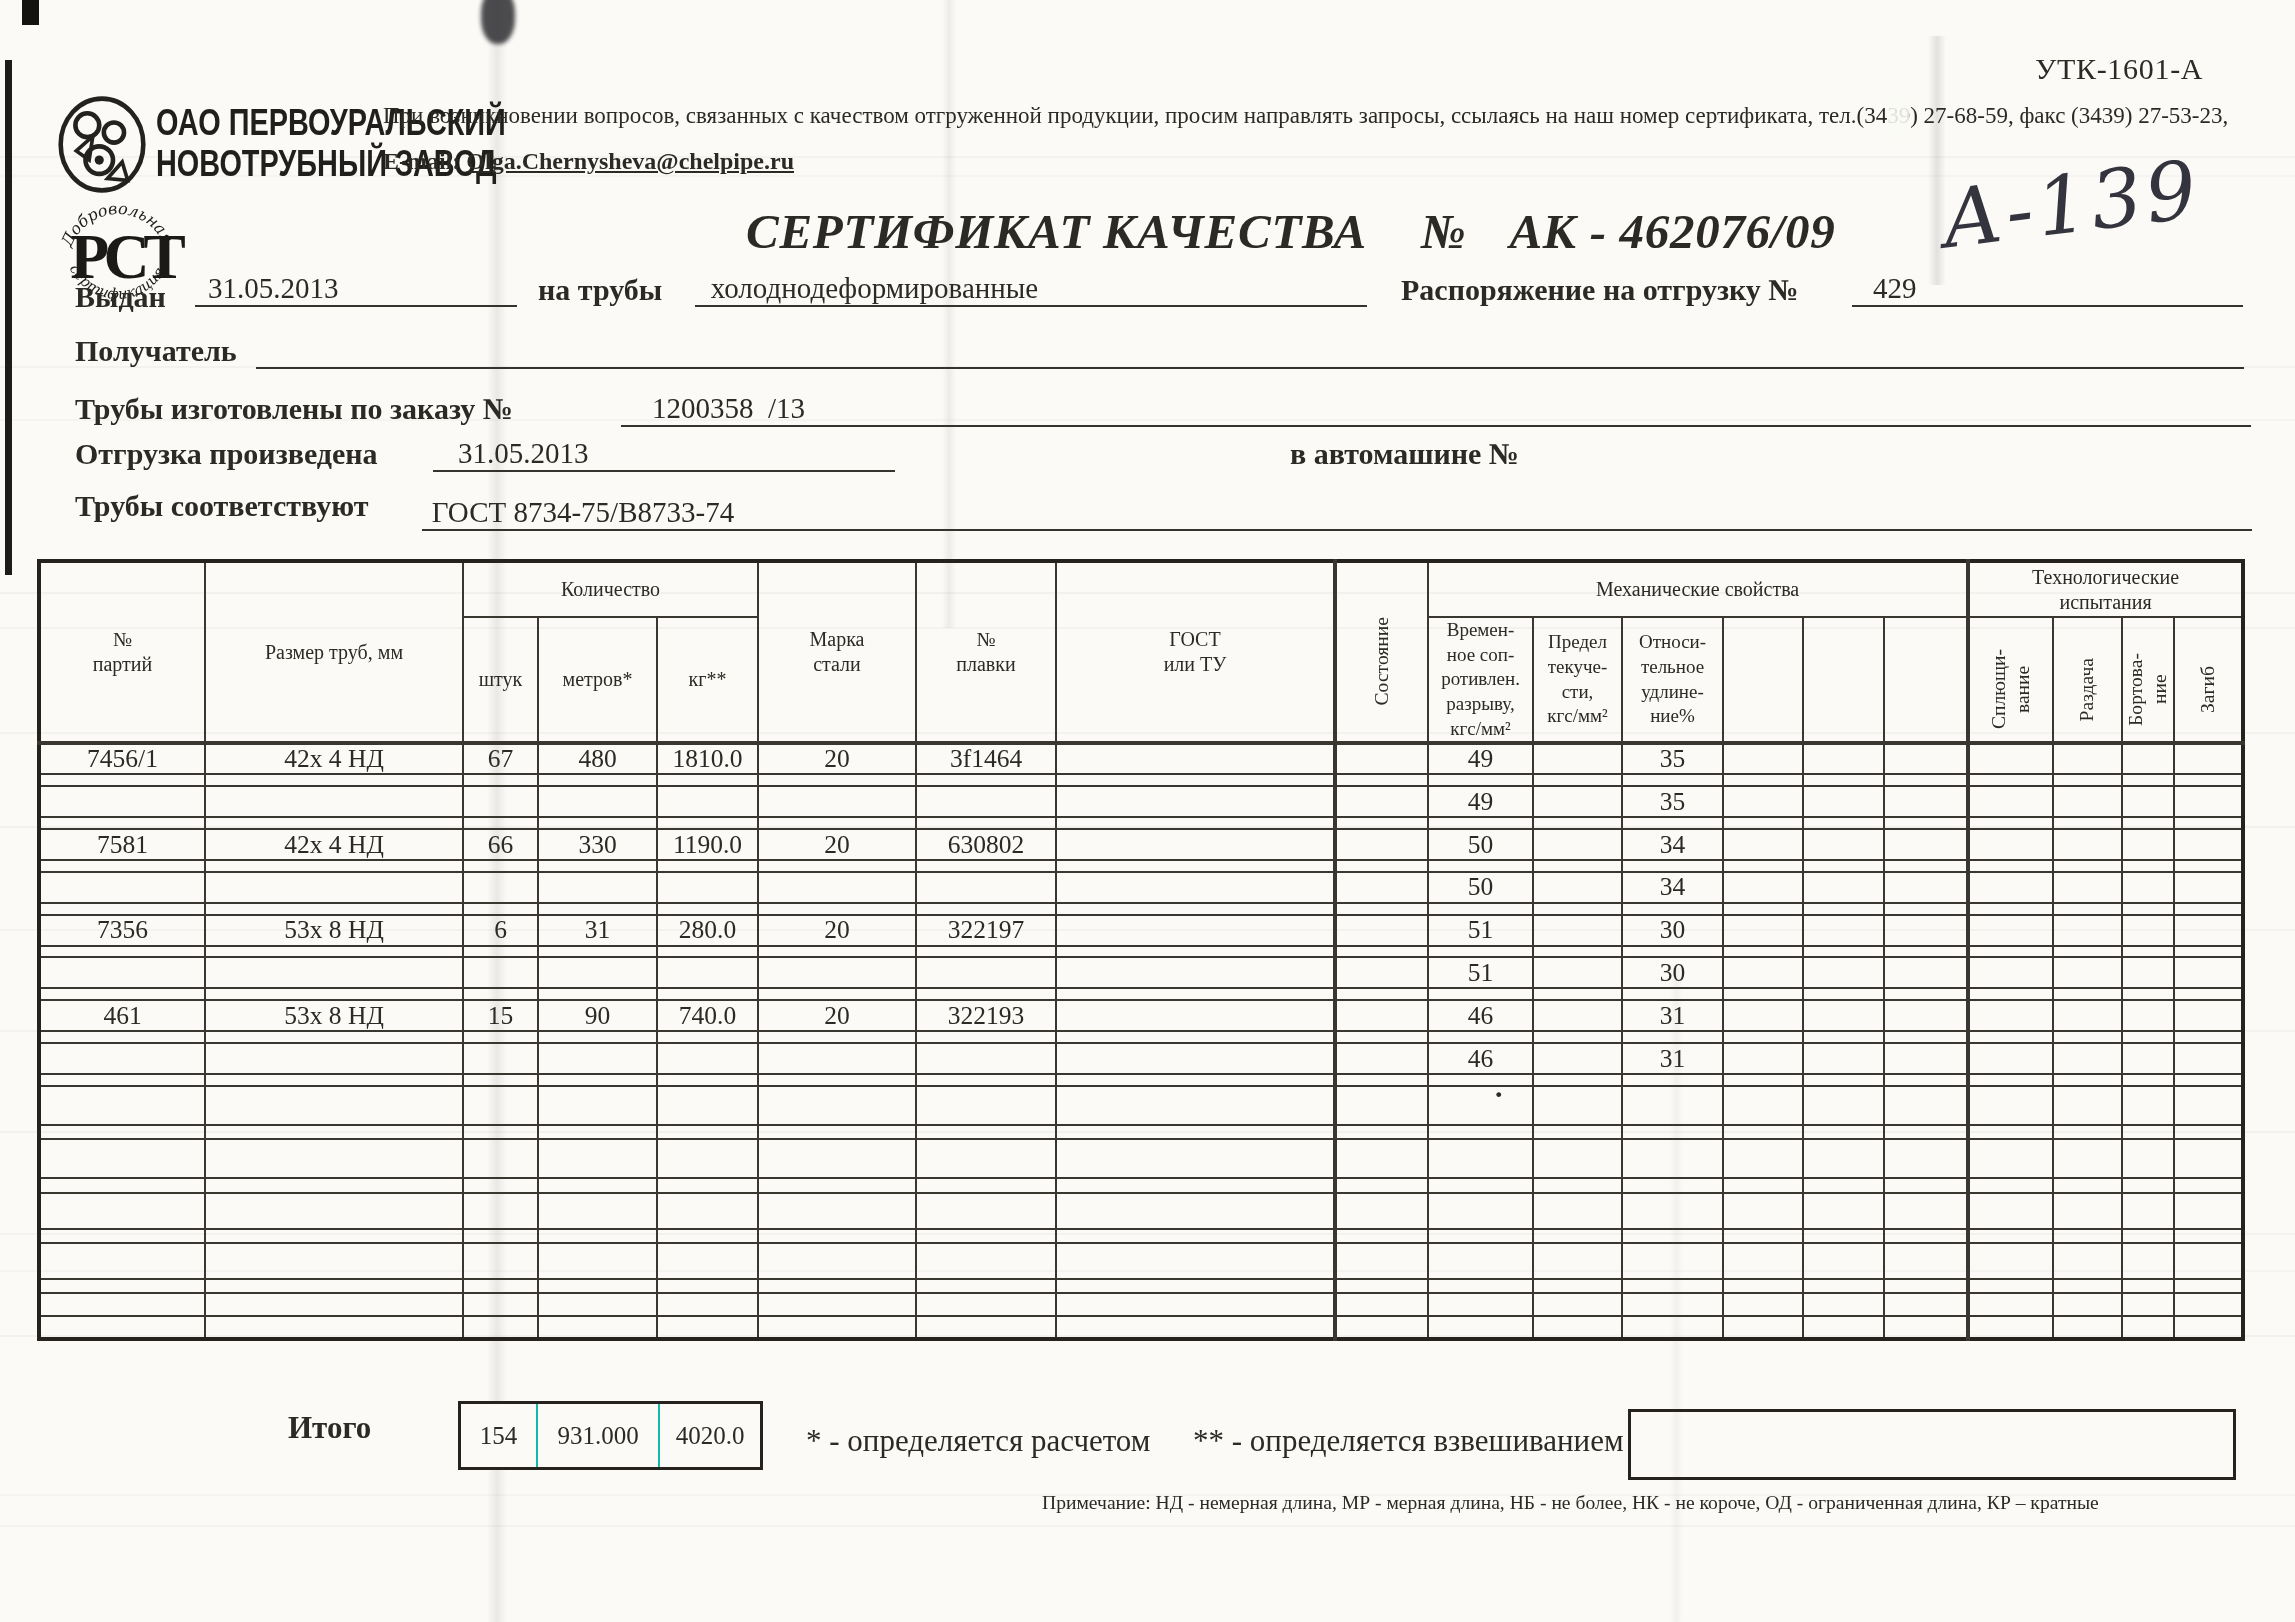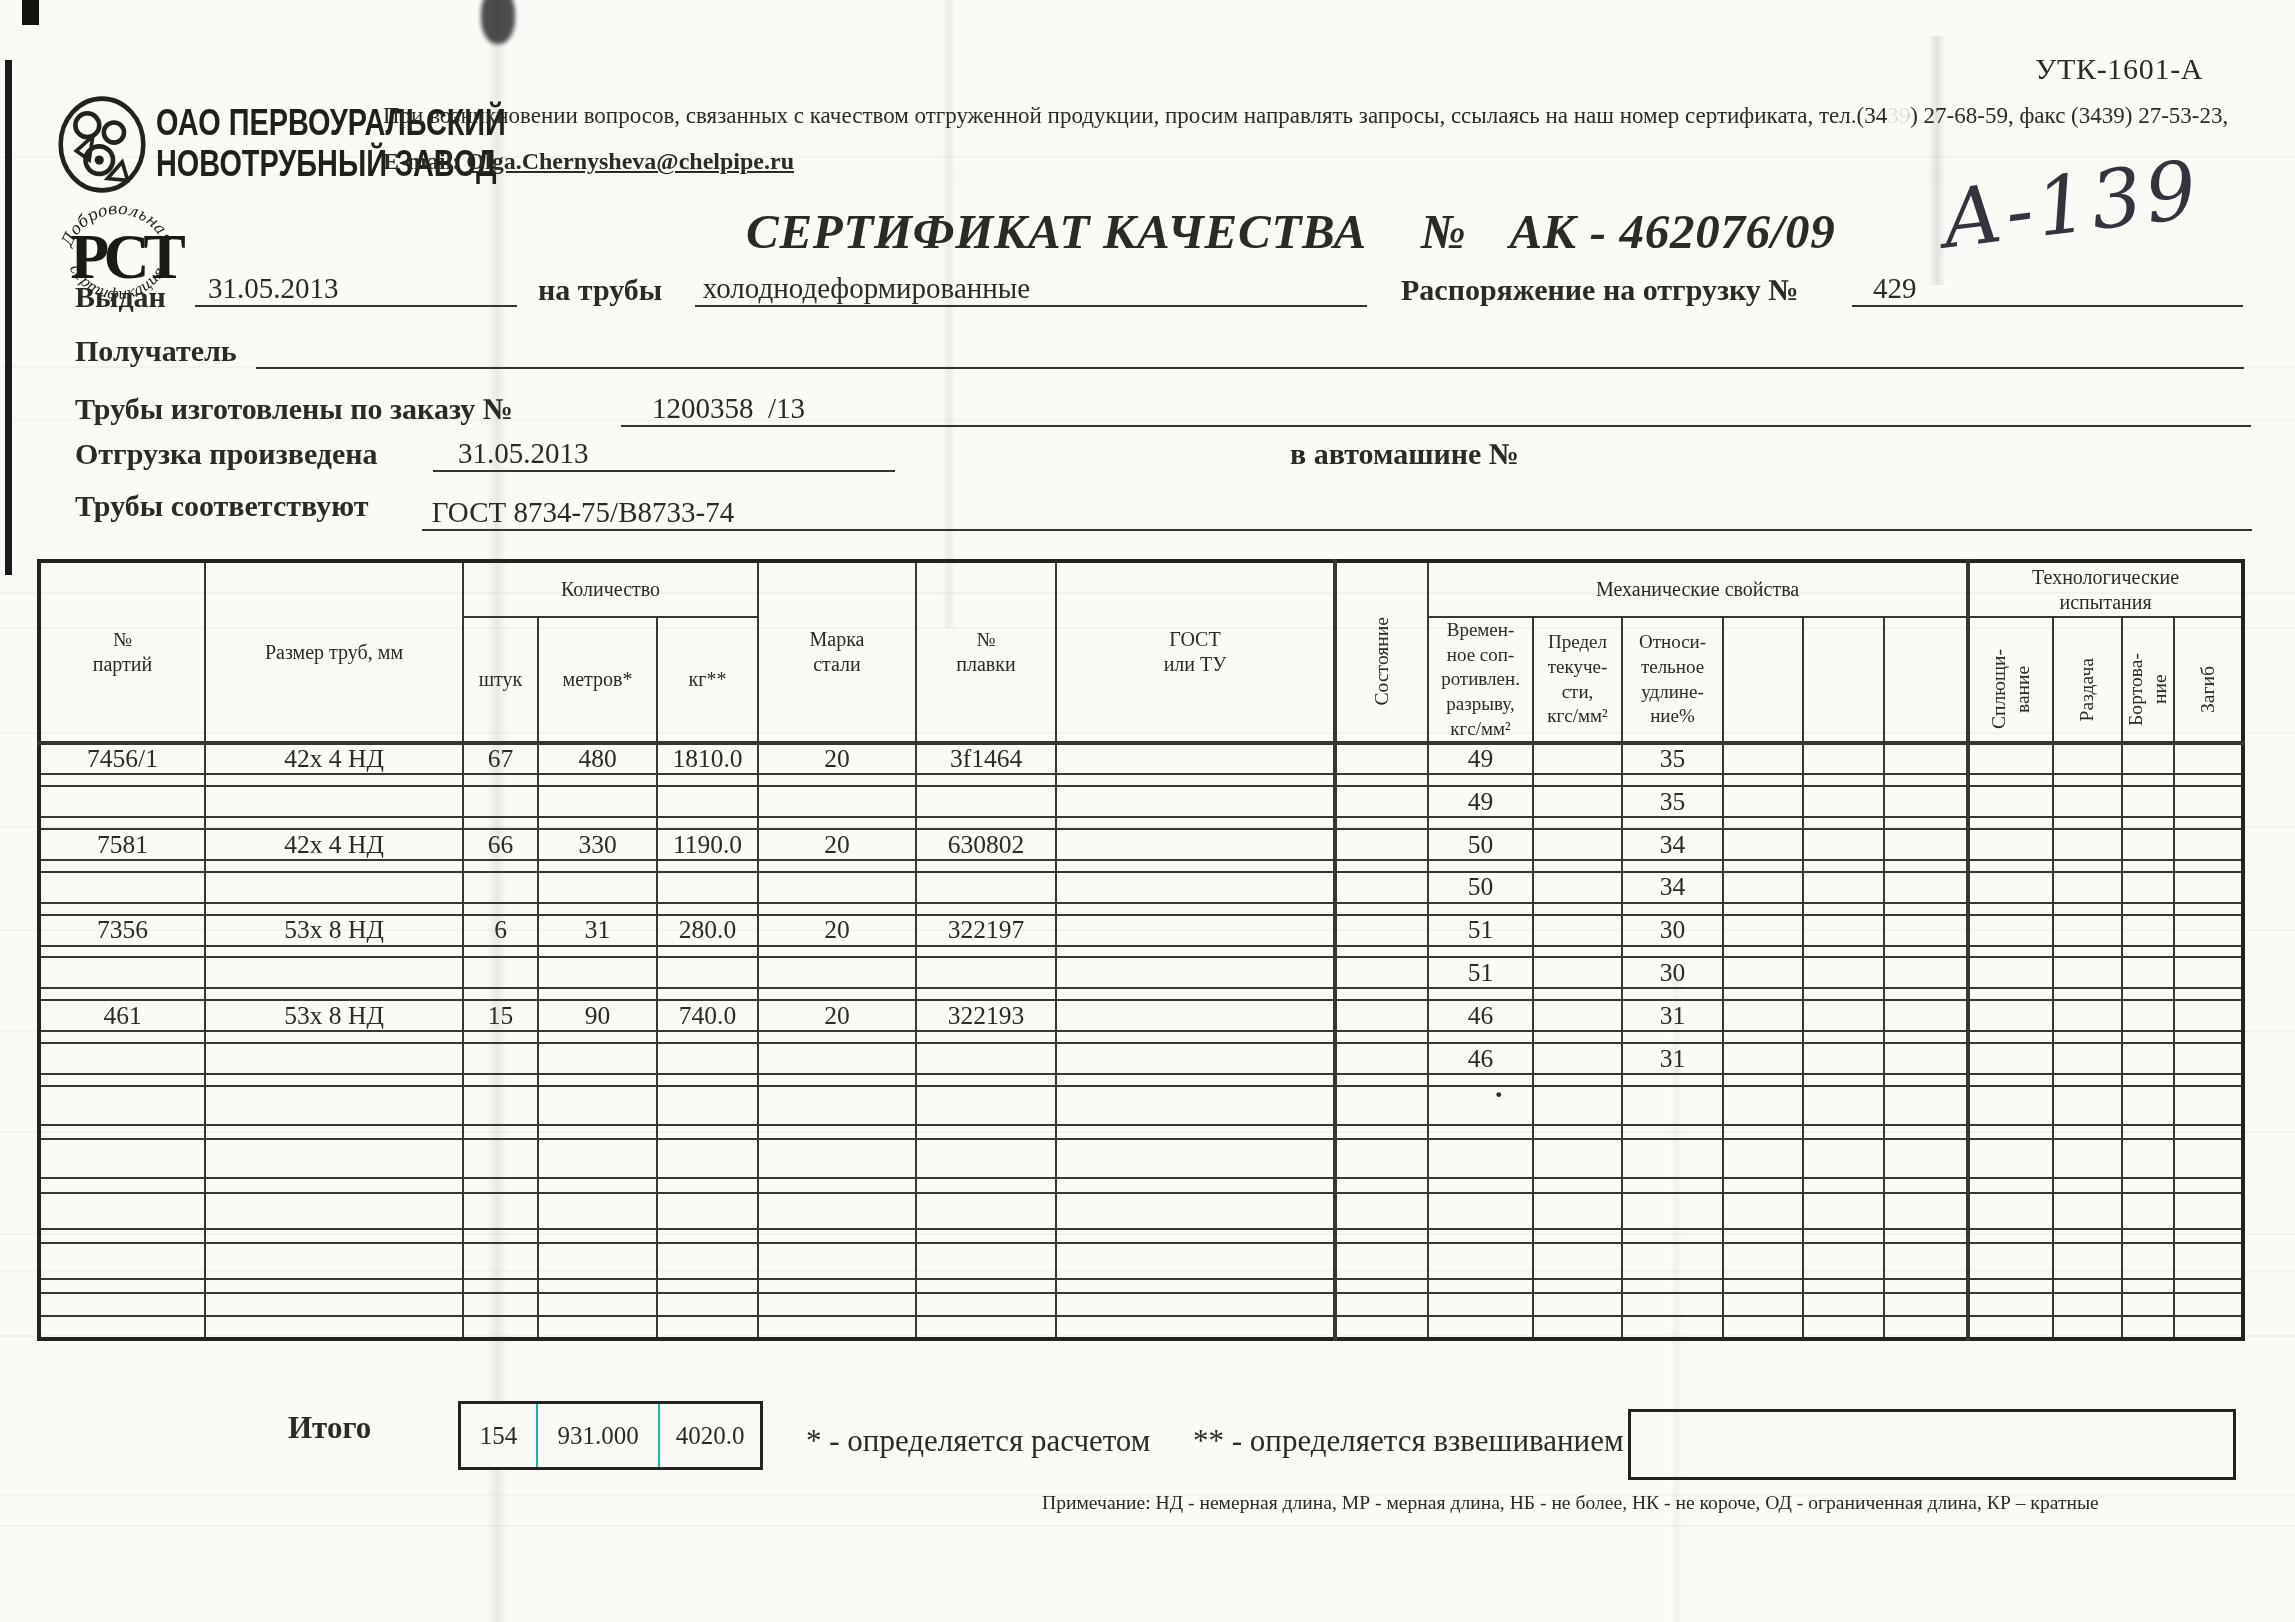--- a/index.html
+++ b/index.html
@@ -146,21 +146,21 @@
     <span class="tgap2">АК - 462076/09</span>
   </div>
 
   <div id="handwritten">А-139</div>
 
   <div class="flabel" style="left:75px;top:256px;margin-top:24px;">Выдан</div>
   <div class="uline" style="left:195px;top:268px;width:322px;">
     <span style="padding-left:13px;">31.05.2013</span></div>
   <div class="flabel" style="left:538px;top:273px;">на трубы</div>
   <div class="uline" style="left:695px;top:268px;width:672px;">
-    <span style="padding-left:7.8px;">холоднодеформированные</span></div>
+    <span style="padding-left:7.8px;margin-left:8px;">холоднодеформированные</span></div>
   <div class="flabel" style="left:1401px;top:273px;">Распоряжение на отгрузку №</div>
   <div class="uline" style="left:1852px;top:268px;width:391px;">
     <span style="padding-left:21px;">429</span></div>
 
   <div class="flabel" style="left:75px;top:334px;">Получатель</div>
   <div class="uline" style="left:256px;top:330px;width:1988px;">
     <span></span></div>
 
   <div class="flabel" style="left:75px;top:392px;">Трубы изготовлены по заказу №</div>
   <div class="uline" style="left:621px;top:388px;width:1630px;">

